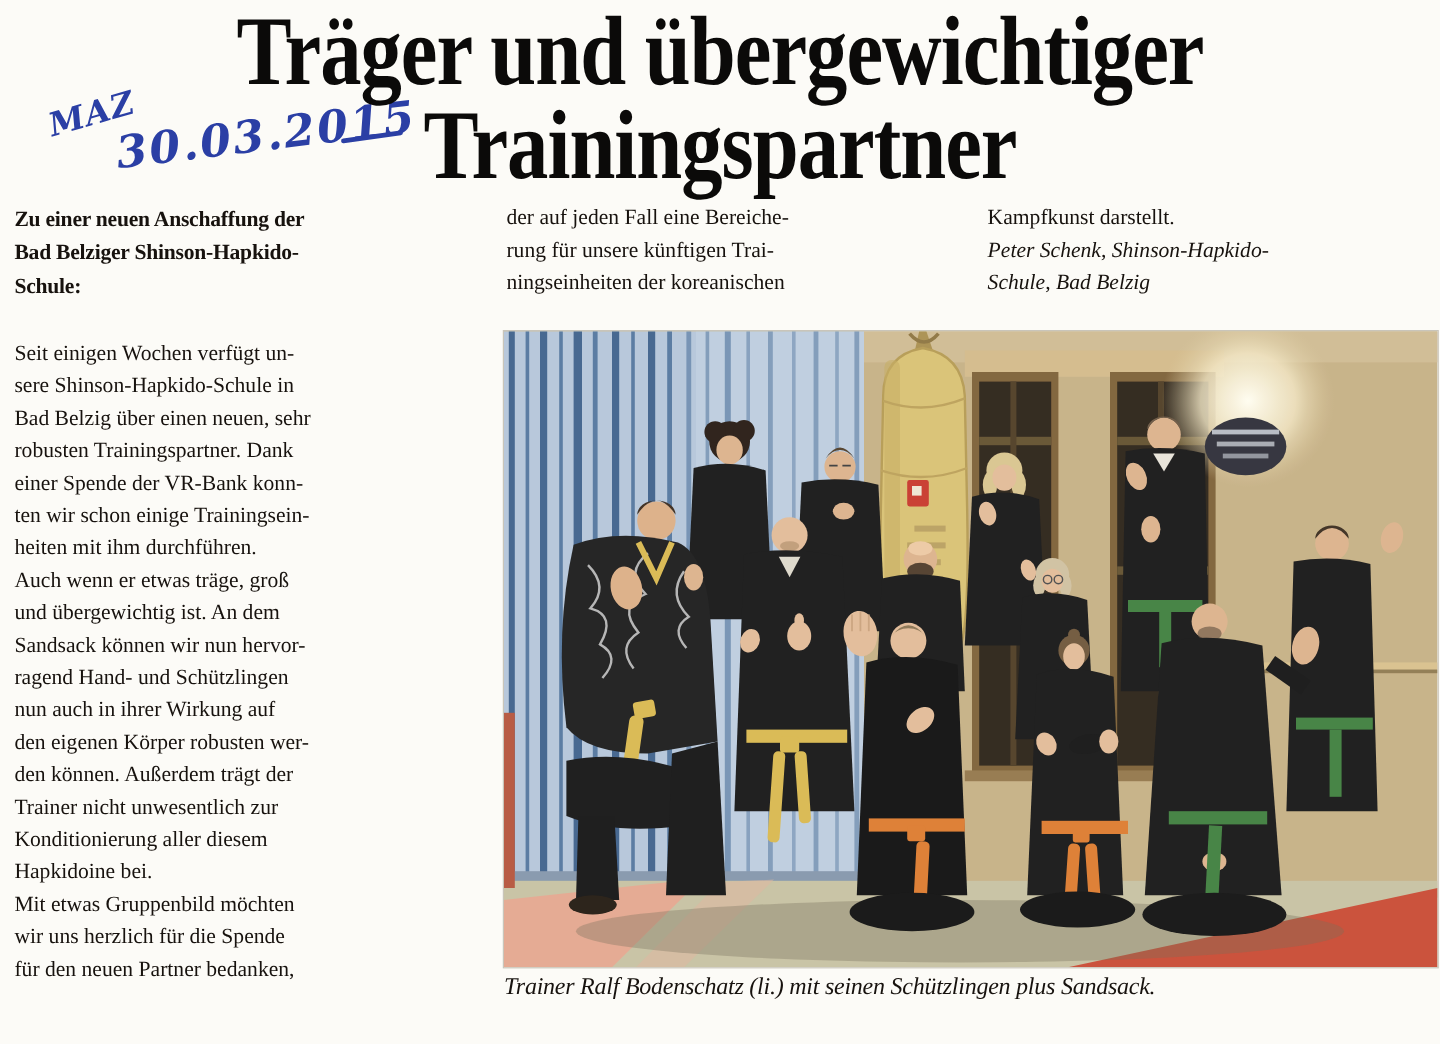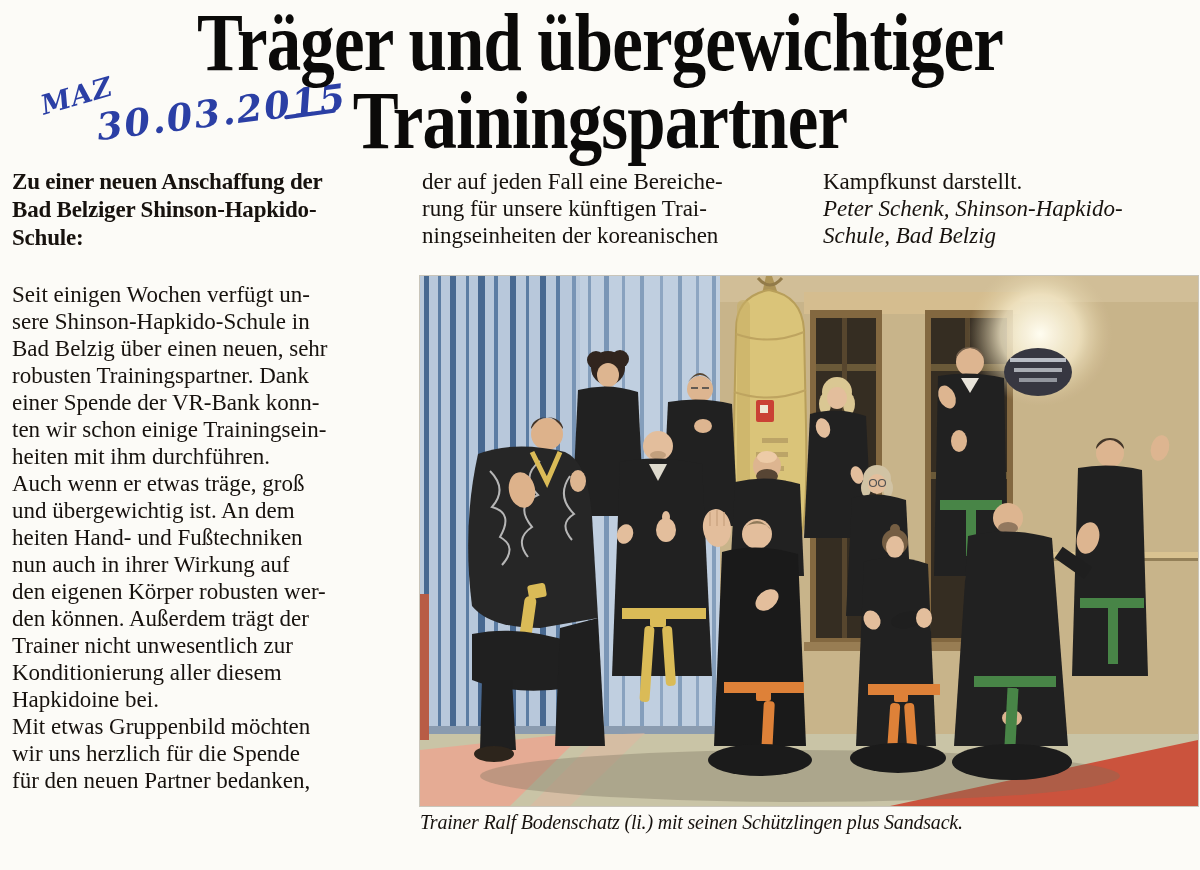--- a/index.html
+++ b/index.html
@@ -10,21 +10,21 @@
             font-weight:bold;color:#0b0a09;transform:scaleX(.84);letter-spacing:-1px;}
   .headline .hl{font-size:82px;line-height:78px;white-space:nowrap;}
   
   .ann{position:absolute;color:#2b3fa5;font-style:italic;font-weight:bold;
        font-family:"DejaVu Serif",serif;}
   .ann-source{left:40px;top:80px;font-size:27px;transform:rotate(-16deg);letter-spacing:1px;}
   .ann-date{left:96px;top:90px;font-size:37px;transform:rotate(-7deg);letter-spacing:2px;}
   .ann-stroke{position:absolute;left:284px;top:112px;width:52px;height:4px;
               background:#2b3fa5;transform:rotate(-8deg);border-radius:2px;}
   
-  .col{position:absolute;top:168px;font-size:23px;}
+  .col{position:absolute;top:168px;font-size:18px;}
   .col-left{left:12px;width:402px;}
   .col-mid{left:422px;width:394px;}
   .col-right{left:823px;width:377px;}
   .tline{height:27px;line-height:27px;white-space:nowrap;}
   .lead{margin-bottom:29px;}
   .lead .tline{height:28px;line-height:28px;font-weight:bold;letter-spacing:-.2px;}
   .attribution .tline{font-style:italic;}
   
   .photo-figure{position:absolute;left:420px;top:276px;width:778px;height:530px;
                 outline:1px solid #c9c5ba;}
@@ -63,21 +63,22 @@
     <div>
         <div class="tline">Seit einigen Wochen verfügt un-</div>
         <div class="tline">sere Shinson-Hapkido-Schule in</div>
         <div class="tline">Bad Belzig über einen neuen, sehr</div>
         <div class="tline">robusten Trainingspartner. Dank</div>
         <div class="tline">einer Spende der VR-Bank konn-</div>
         <div class="tline">ten wir schon einige Trainingsein-</div>
         <div class="tline">heiten mit ihm durchführen.</div>
         <div class="tline">Auch wenn er etwas träge, groß</div>
         <div class="tline">und übergewichtig ist. An dem</div>
-        <div class="tline">heiten Hand- und Fußtechniken</div>
+        <div class="tline">Sandsack können wir nun hervor-</div>
+        <div class="tline">ragend Hand- und Schützlingen</div>
         <div class="tline">nun auch in ihrer Wirkung auf</div>
         <div class="tline">den eigenen Körper robusten wer-</div>
         <div class="tline">den können. Außerdem trägt der</div>
         <div class="tline">Trainer nicht unwesentlich zur</div>
         <div class="tline">Konditionierung aller diesem</div>
         <div class="tline">Hapkidoine bei.</div>
         <div class="tline">Mit etwas Gruppenbild möchten</div>
         <div class="tline">wir uns herzlich für die Spende</div>
         <div class="tline">für den neuen Partner bedanken,</div>
       </div>

